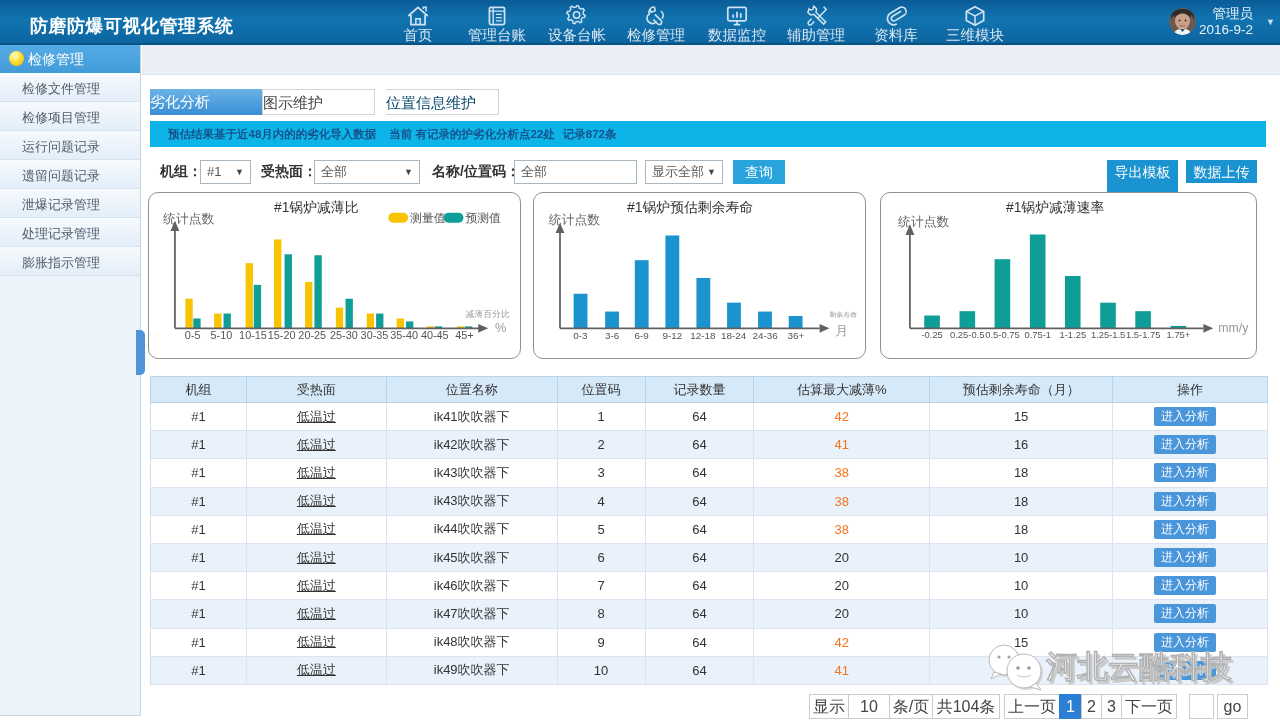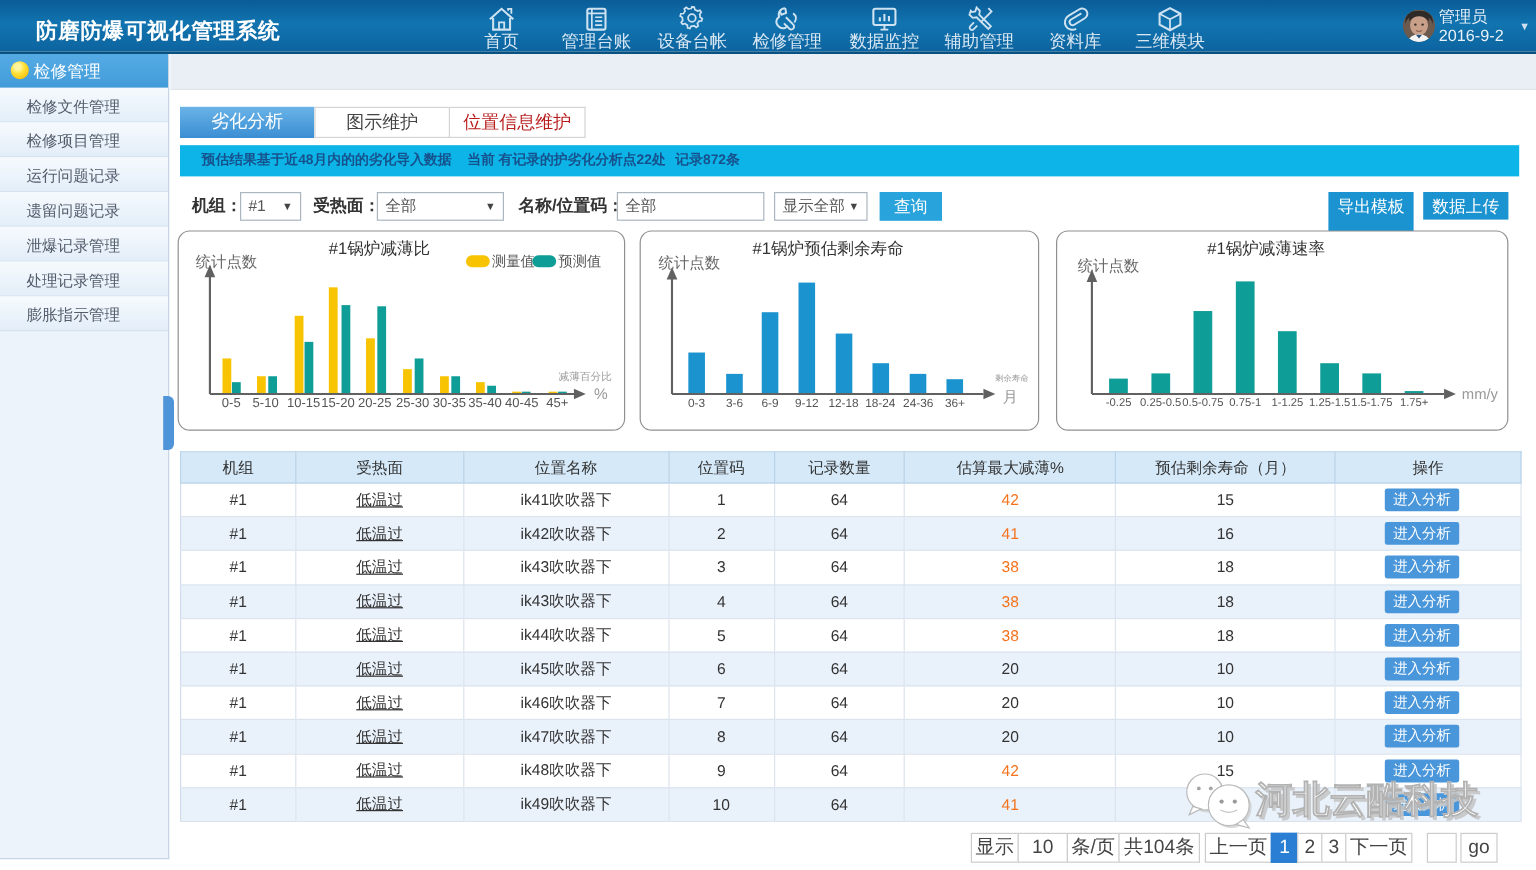--- a/index.html
+++ b/index.html
@@ -3,34 +3,34 @@
 <meta charset="utf-8">
 <style>
 *{margin:0;padding:0;box-sizing:border-box;}
 html,body{width:1280px;height:725px;overflow:hidden;}
 body{font-family:"Liberation Sans",sans-serif;background:#fff;position:relative;}
 #topbar{position:absolute;left:0;top:0;width:1280px;height:45px;background:linear-gradient(180deg,#0a5c97 0%,#1174b0 45%,#0d649f 100%);border-bottom:2px solid #09517f;}
 #logo{position:absolute;left:30px;top:14px;color:#fff;font-size:18px;font-weight:bold;letter-spacing:0.5px;}
 .nav{position:absolute;top:0;height:45px;text-align:center;color:#d9e7f3;}
 .nav .ic{display:block;margin:4px auto 0;}
 .nav .lb{display:block;font-size:14.5px;line-height:14px;white-space:nowrap;}
-#user{position:absolute;left:0;top:0;width:1280px;height:45px;color:#e8f1f8;}
+#user{position:absolute;left:0;top:0;width:1280px;height:45px;color:#e8f1f8;text-align:right;}
 #avatar{position:absolute;left:1169px;top:8px;border-radius:50%;}
 #uinfo{position:absolute;left:1199px;top:6px;font-size:13.5px;line-height:16px;white-space:nowrap;}
 #caret{position:absolute;left:1266px;top:17px;font-size:9px;color:#cfe0ee;}
 #sidebar{position:absolute;left:0;top:45px;width:141px;height:671px;background:#ecf3fb;border-right:1px solid #c8d6e4;border-bottom:1px solid #c8d6e4;}
 #sbhead{height:28px;background:linear-gradient(180deg,#55abe4,#429bd9);color:#fff;font-size:14px;line-height:28px;padding-left:28px;position:relative;}
 #sbhead .ball{position:absolute;left:9px;top:6px;width:15px;height:15px;border-radius:50%;background:radial-gradient(circle at 38% 32%,#fff59e 0 18%,#ffe13a 40%,#f4b800 90%);}
 .sbi{height:29px;line-height:31px;padding-left:22px;font-size:13px;color:#525c6b;background:linear-gradient(180deg,#f6fafd 0%,#e3eef9 100%);border-bottom:1px solid #d5e3f1;}
 #sbtab{position:absolute;left:136px;top:330px;width:9px;height:45px;background:#4f94d8;border-radius:0 5px 5px 0;}
 #strip{position:absolute;left:142px;top:45px;width:1138px;height:30px;background:#e9eff5;border-bottom:1px solid #dfe5ea;}
-.tab{position:absolute;top:89px;height:26px;line-height:26px;text-align:center;font-size:15px;}
+.tab{position:absolute;top:89px;height:26px;line-height:26px;text-align:left;font-size:15px;}
 #tab1{left:150px;width:112px;background:linear-gradient(180deg,#6ab3e7,#3a8ed3);color:#fff;}
 #tab2{left:262px;width:113px;background:#fff;border:1px solid #d4d4d4;color:#444;}
-#tab3{left:375px;width:113px;background:#fff;border:1px solid #d4d4d4;border-left:none;color:#b91c1c;}
+#tab3{left:386px;width:113px;background:#fff;border:1px solid #d4d4d4;border-left:none;color:#0c4a6e;}
 #infobar{position:absolute;left:150px;top:121px;width:1116px;height:26px;background:#0cb4e8;color:#17518c;font-size:11.5px;font-weight:bold;line-height:26px;padding-left:18px;}
 #filters{position:absolute;left:150px;top:160px;width:1118px;height:24px;font-size:14px;color:#333;}
 #filters .lab{font-weight:bold;position:absolute;top:3px;}
 .sel,.inp{position:absolute;top:0;height:24px;border:1px solid #aab6c0;background:#fff;font-size:13px;color:#555;line-height:22px;padding-left:6px;}
 .sel .ar{position:absolute;right:6px;top:0px;font-size:9px;color:#444;}
 .btn{position:absolute;top:0;height:24px;color:#fff;font-size:14px;text-align:center;line-height:24px;border:none;}
 #btnq{left:583px;width:52px;background:#29a3dc;}
 #btne{left:957px;width:71px;background:#1b93d0;height:38px;}
 #btnu{left:1036px;width:71px;background:#1b93d0;height:23px;}
 .panel{position:absolute;top:192px;background:#fff;border:1.5px solid #909090;border-radius:10px;}

